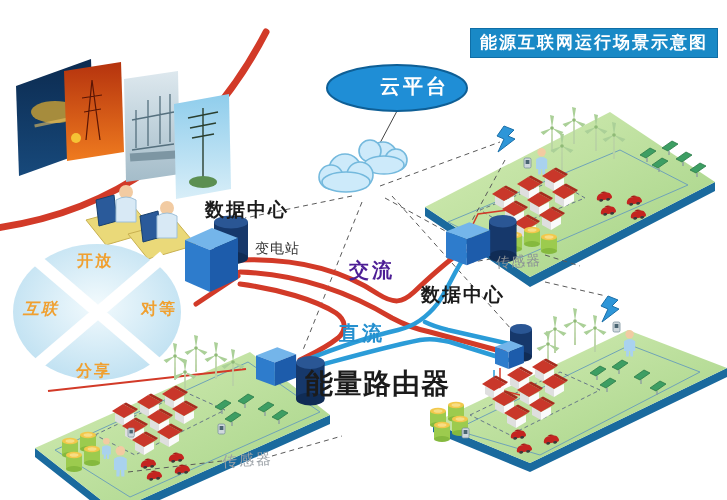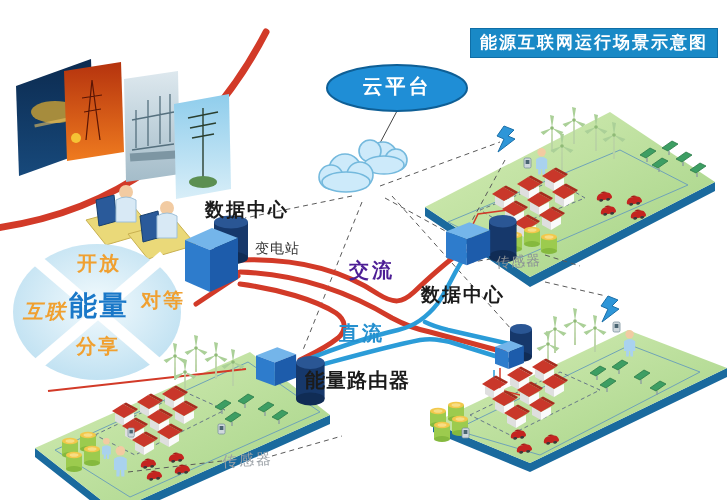--- a/index.html
+++ b/index.html
@@ -3,35 +3,35 @@
 <meta charset="utf-8">
 <style>
   html,body{margin:0;padding:0;background:#ffffff;}
   #stage{position:relative;width:727px;height:500px;overflow:hidden;background:#ffffff;
          font-family:"Liberation Sans","DejaVu Sans",sans-serif;}
   #art{position:absolute;left:0;top:0;}
   .label{position:absolute;white-space:nowrap;line-height:1.1;}
   .lbl-title{left:470px;top:28px;width:248px;height:30px;line-height:30px;text-align:center;
              background:#1989c6;color:#ffffff;font-size:17px;font-weight:bold;letter-spacing:2px;
              box-shadow:0 0 0 1px #0f6ea6 inset;}
-  .lbl-cloudplat{left:345px;top:75px;width:104px;text-align:center;color:#ffffff;
+  .lbl-cloudplat{left:345px;top:75px;width:104px;text-align:right;color:#ffffff;
                  font-size:20px;font-weight:bold;letter-spacing:3px;}
   .lbl-dc1{left:205px;top:200px;font-size:19px;font-weight:bold;color:#1b1b1b;letter-spacing:2px;}
   .lbl-substation{left:255px;top:241px;font-size:14px;color:#333333;letter-spacing:1px;}
   .lbl-ac{left:349px;top:259px;font-size:20px;font-weight:bold;color:#4c1d95;letter-spacing:3px;}
   .lbl-dc2{left:421px;top:285px;font-size:19px;font-weight:bold;color:#1b1b1b;letter-spacing:2px;}
   .lbl-dcline{left:339px;top:324px;font-size:20px;font-weight:bold;color:#2590cf;letter-spacing:3px;font-family:Liberation Mono, monospace;}
-  .lbl-router{left:305px;top:369px;font-size:20px;font-weight:bold;color:#1b1b1b;letter-spacing:1px;}
+  .lbl-router{left:305px;top:369px;font-size:28px;font-weight:bold;color:#1b1b1b;letter-spacing:1px;}
   .lbl-sensor-r{left:496px;top:254px;font-size:14px;color:#8a9096;letter-spacing:1px;transform:rotate(-3deg);}
   .lbl-sensor-b{left:222px;top:452px;font-size:15px;color:#9aa0a6;letter-spacing:2px;transform:rotate(-4deg);}
-  .lbl-venn{font-weight:bold;color:#f0a030;font-size:20px;letter-spacing:2px;}
+  .lbl-venn{font-weight:bold;color:#f0a030;font-size:16px;letter-spacing:2px;}
   .lbl-venn-top{left:77px;top:252px;}
   .lbl-venn-left{left:23px;top:300px;font-style:italic;}
-  .lbl-venn-right{left:141px;top:289px;}
-  .lbl-venn-bottom{left:76px;top:335px;}
+  .lbl-venn-right{left:141px;top:300px;}
+  .lbl-venn-bottom{left:76px;top:362px;}
   .lbl-venn-center{left:69px;top:291px;font-size:28px;font-weight:bold;color:#1a78c8;letter-spacing:2px;}
 </style>
 </head>
 <body>
 
 <div id="stage">
 
 <svg id="art" width="727" height="500" viewBox="0 0 727 500">
   <defs>
     <linearGradient id="plat" x1="0" y1="0" x2="1" y2="1">
@@ -335,17 +335,16 @@
 <div class="label lbl-dc1">数据中心</div>
 <div class="label lbl-substation">变电站</div>
 <div class="label lbl-ac">交流</div>
 <div class="label lbl-dc2">数据中心</div>
 <div class="label lbl-dcline">直流</div>
 <div class="label lbl-router">能量路由器</div>
 <div class="label lbl-sensor-r">传感器</div>
 <div class="label lbl-sensor-b">传感器</div>
 <div class="label lbl-venn lbl-venn-top">开放</div>
 <div class="label lbl-venn lbl-venn-left">互联</div>
-<div class="label lbl-venn-center">能量</div>
 <div class="label lbl-venn lbl-venn-right">对等</div>
 <div class="label lbl-venn lbl-venn-bottom">分享</div>
 
 </div>
 
 </body></html>

